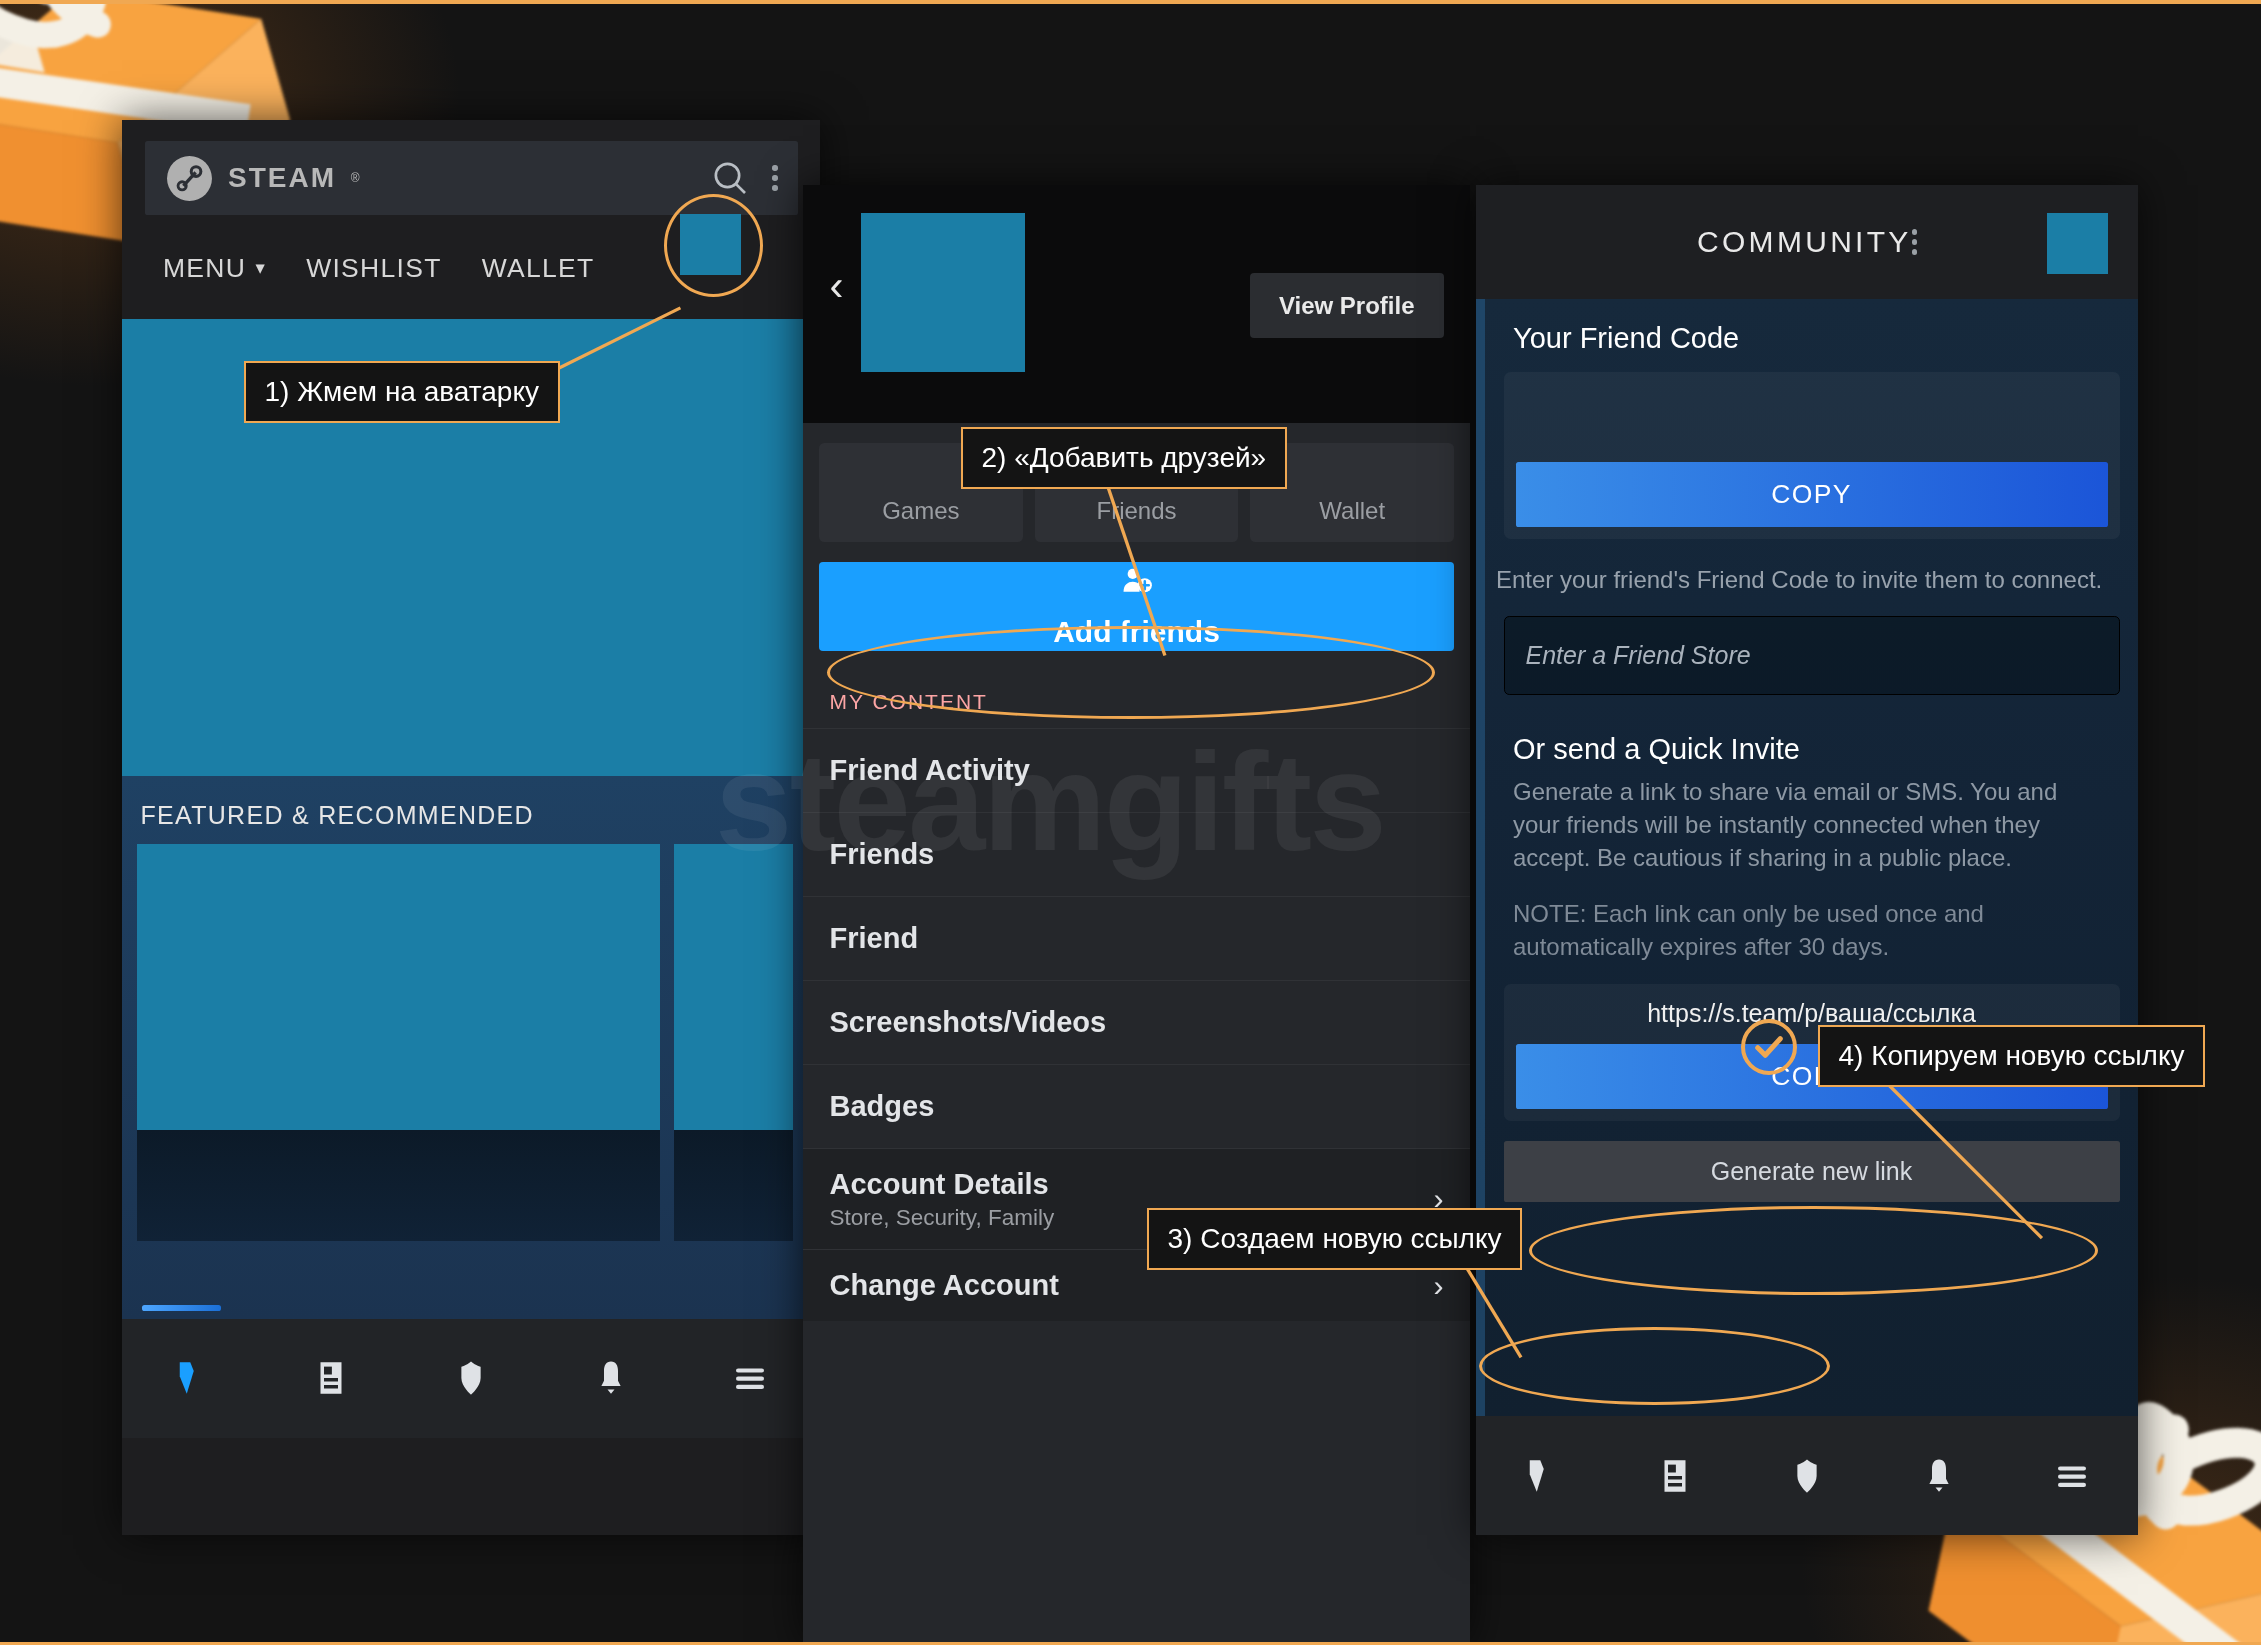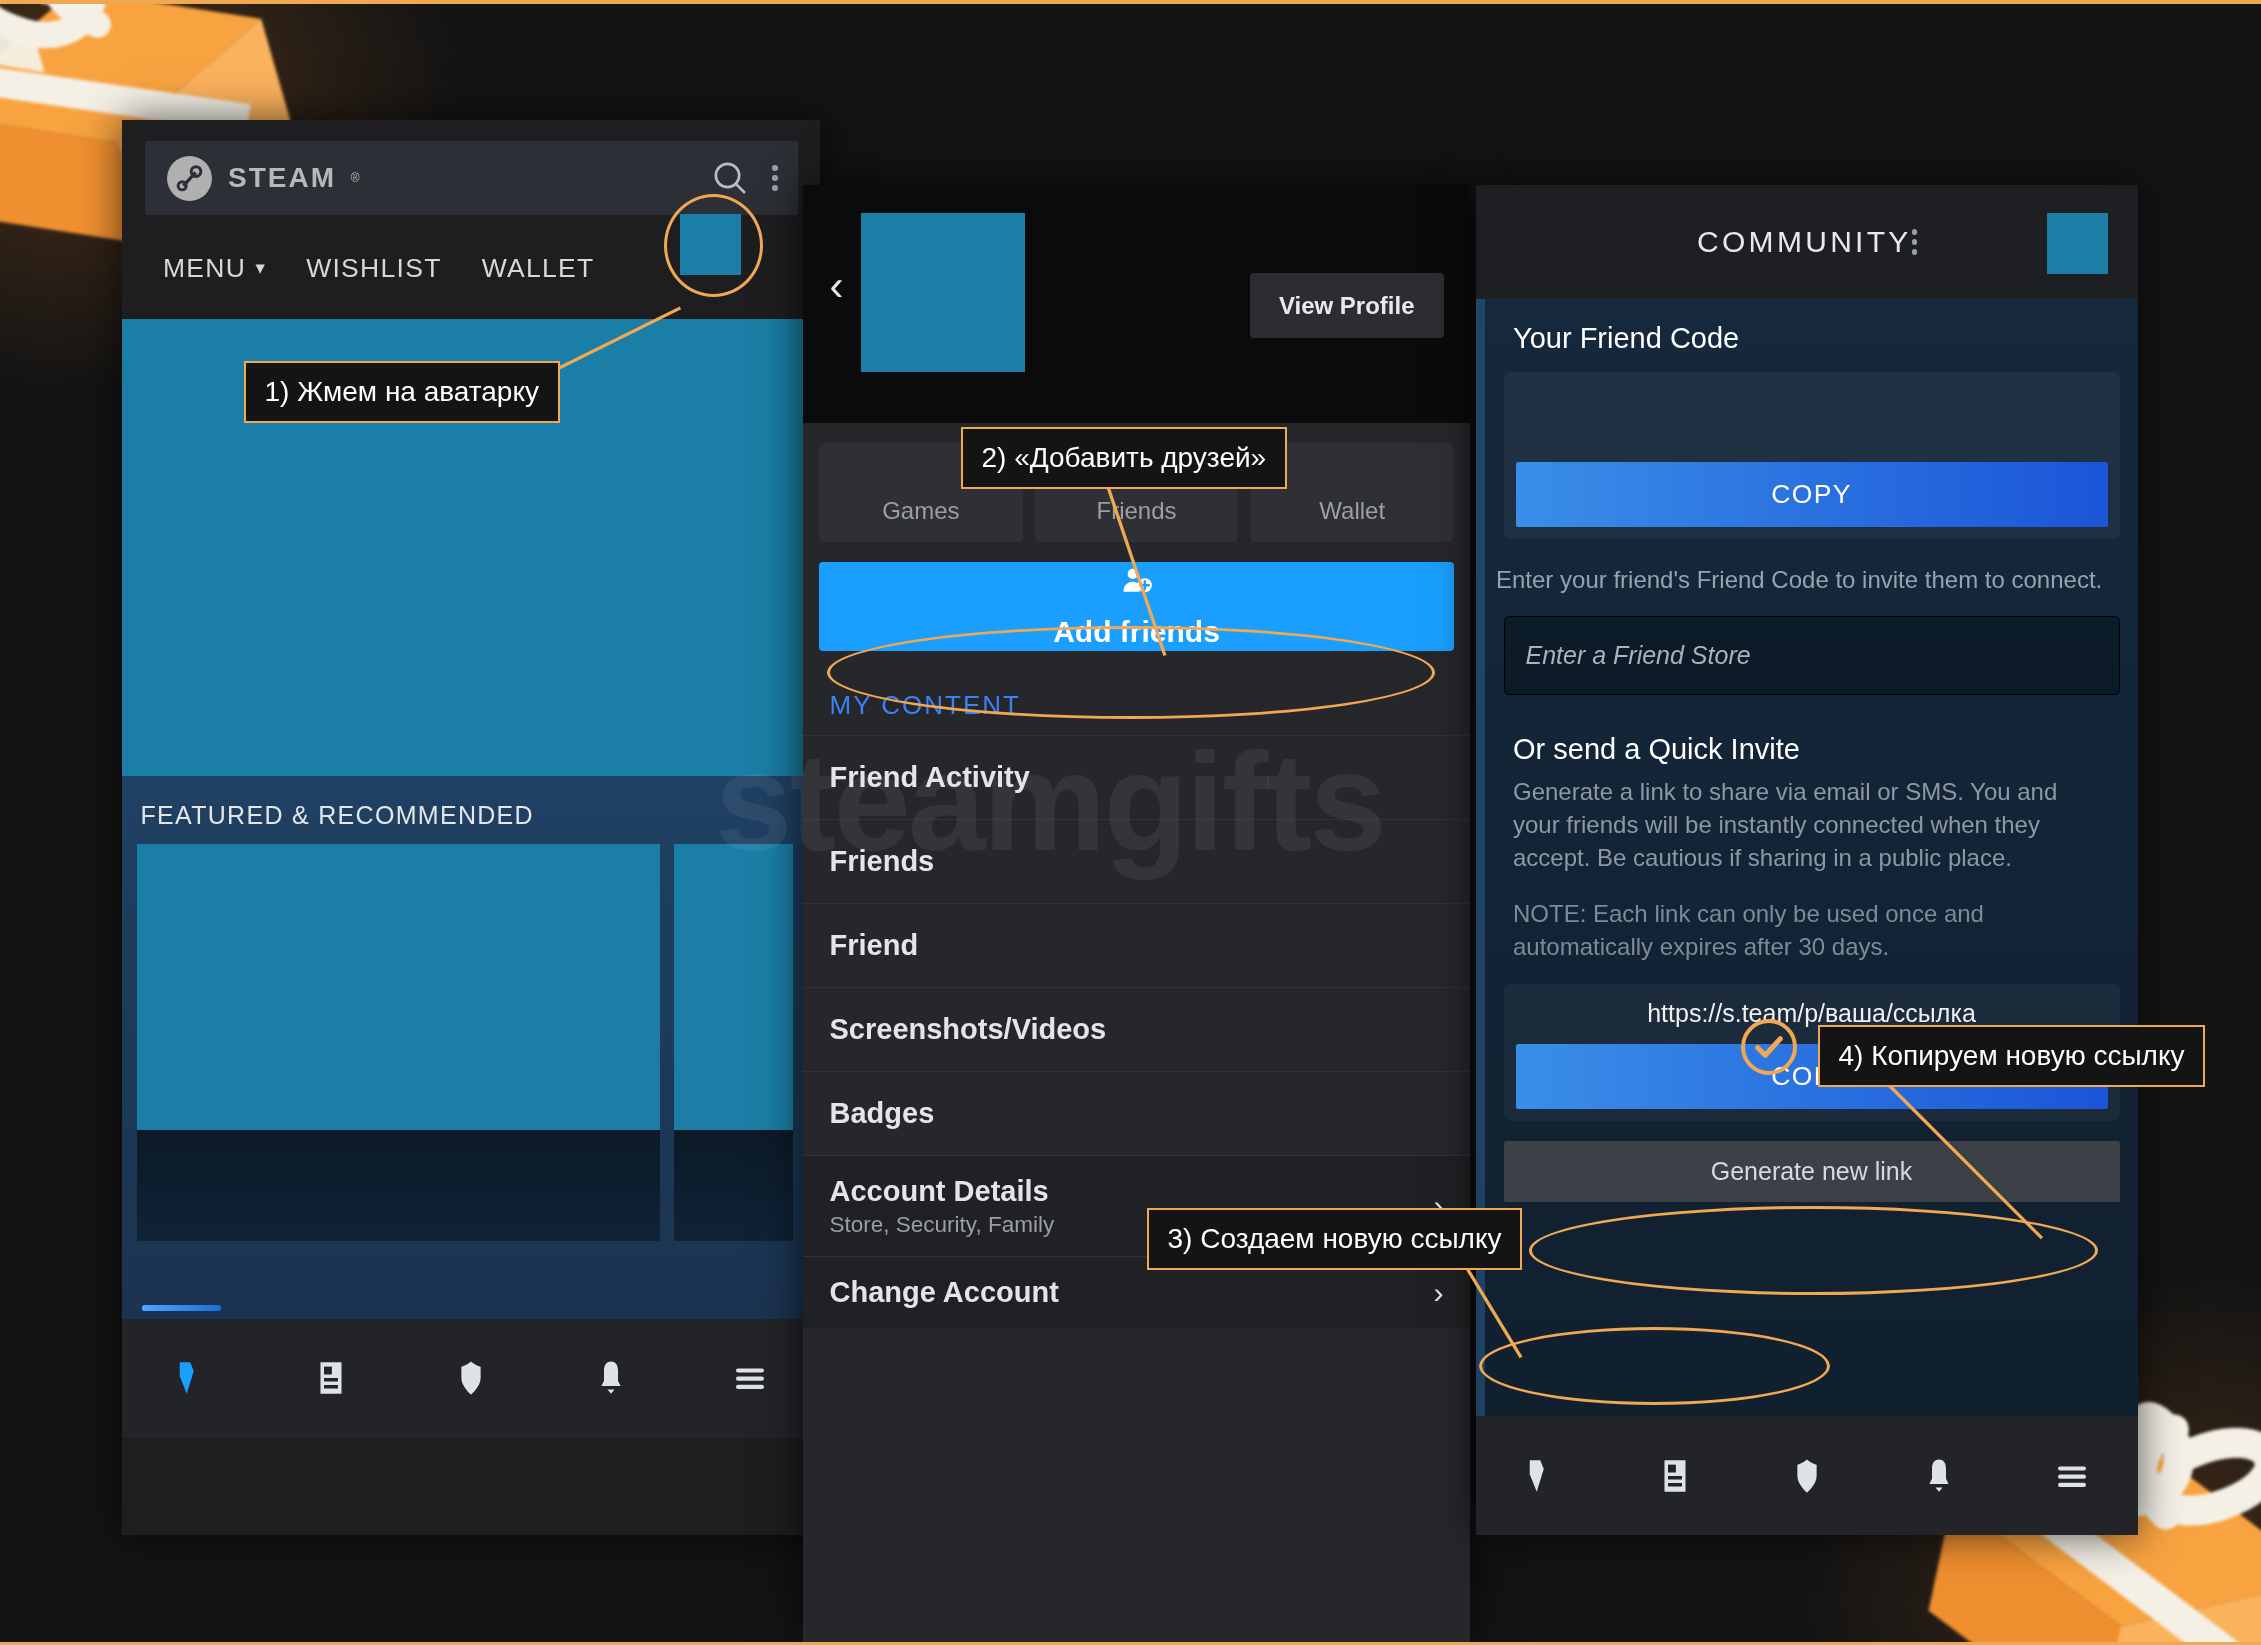--- a/index.html
+++ b/index.html
@@ -114,21 +114,21 @@
     display:flex; align-items:flex-end; justify-content:center; padding-bottom: 17px;
     font-size: 24px; color: #9b9ea3;
   }
   .add-friends {
     margin: 20px 16px 0 16px; height: 89px; background: #1a9fff;
     border-radius: 4px; display:flex; align-items:center; justify-content:center; gap: 17px;
     color: #fff; font-size: 30px; font-weight: bold; flex-direction: column;
   }
   .mid-list { margin-top: 22.5px; }
   .list-head {
-    font-size: 26px; color: #3b82f6; letter-spacing: 2px;
+    font-size: 21px; color: #fca5a5; letter-spacing: 2px;
     padding: 16px 0 14.6px 26.5px;
   }
   .list-item {
     padding: 25px 26.5px; font-size: 29px; font-weight: bold; color: #e3e5e8;
     border-top: 1.3px solid #303236;
   }
   .list-item.sub {
     background: #1f2124; padding-top: 18.5px; padding-bottom: 18.5px;
     display:flex; align-items:center;
   }

